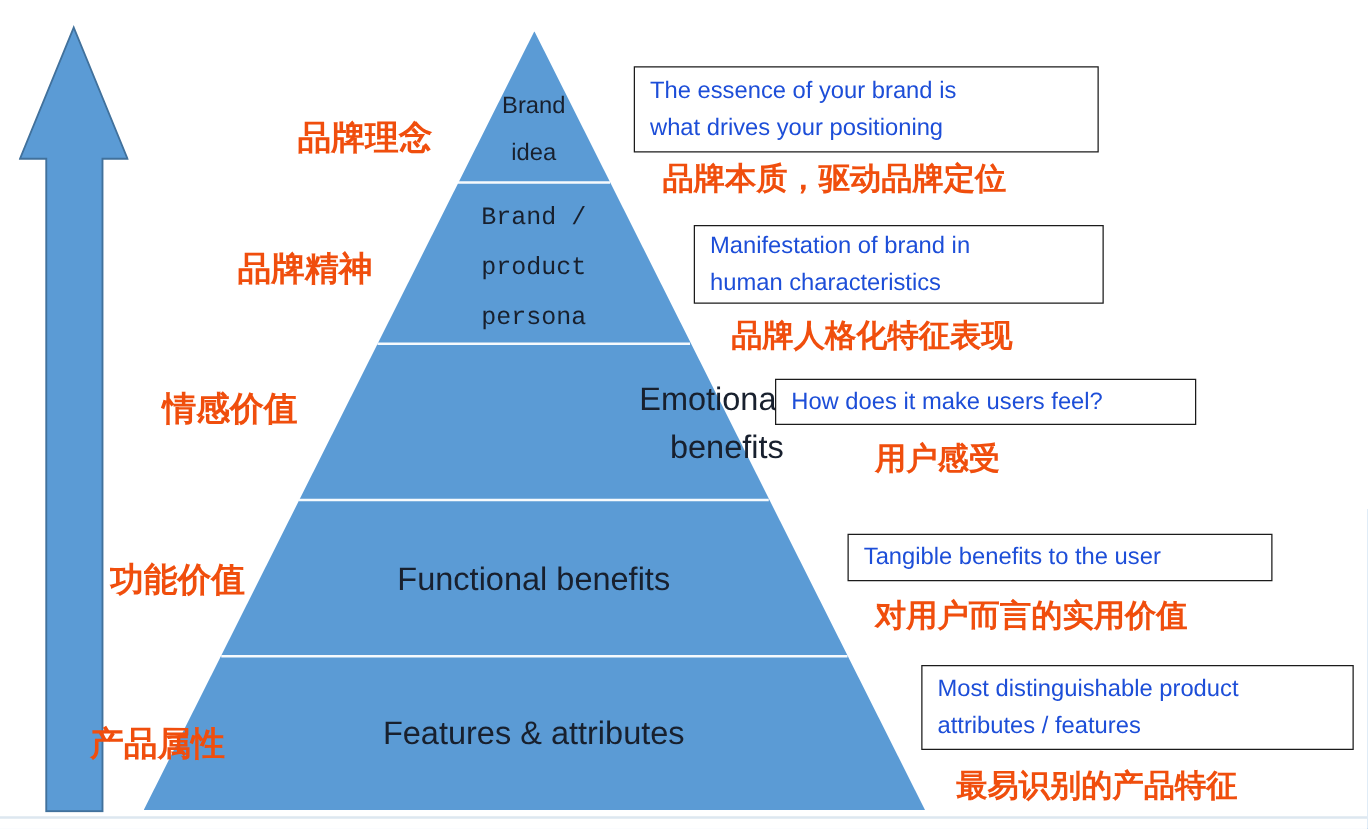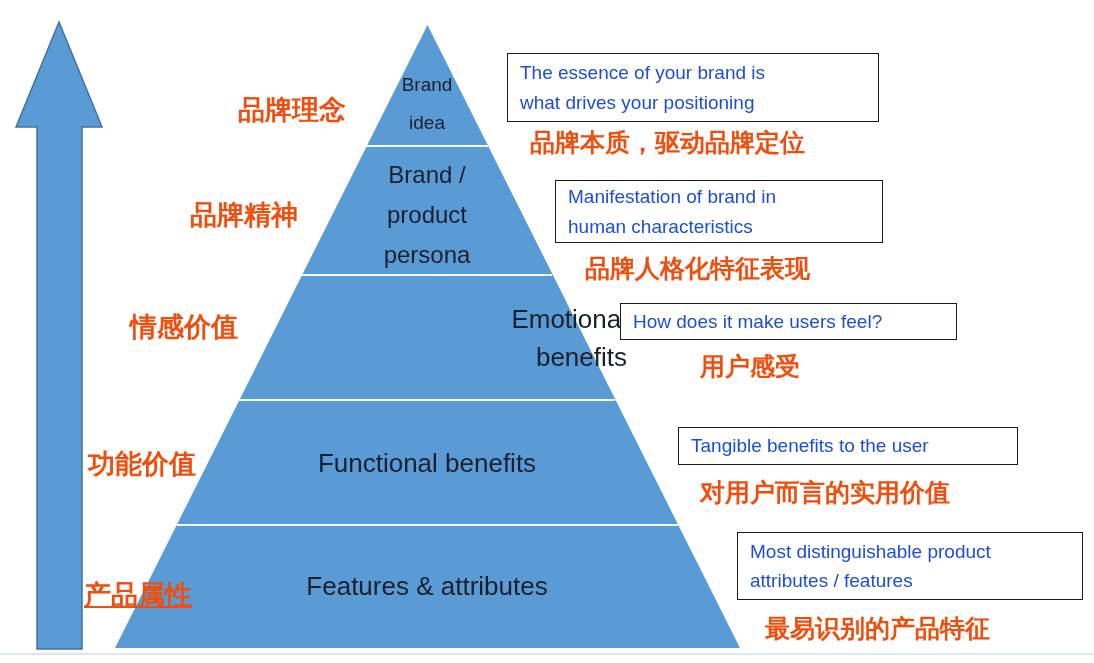--- a/index.html
+++ b/index.html
@@ -31,33 +31,33 @@
     position: absolute; left: 0; top: 653px; width: 1094px; height: 2px;
     background: #dde7f0;
   }
 
   
   .ptext {
     position: absolute; left: 227px; width: 400px; text-align: center;
     color: #18202E; white-space: pre-line;
   }
   .pt1 { top: 66px;  font-size: 19px; line-height: 38px; }
-  .pt2 { top: 155px; font-size: 24px; line-height: 40px; }
+  .pt2 { top: 155px; font-size: 20px; line-height: 40px; font-family: Liberation Mono, monospace; }
   .pt3 { top: 300px; font-size: 26px; line-height: 38px; text-align: right; }
   .pt4 { top: 448px; font-size: 26px; }
   .pt5 { top: 571px; font-size: 26px; }
 
   
   .zh { color: #F04E0D; font-weight: 700; position: absolute; white-space: nowrap; }
   .left-label { font-size: 27px; }
   .ll1 { left: 238px; top: 92px; text-align: right; }
   .ll2 { left: 190px; top: 197px; }
   .ll3 { left: 130px; top: 309px; }
   .ll4 { left: 88px;  top: 446px; }
-  .ll5 { left: 84px;  top: 577px; text-decoration: underline; }
+  .ll5 { left: 72px;  top: 577px; }
 
   
   .note-box {
     position: absolute; background: #ffffff; border: 1px solid #1b1b1b;
     color: #1d4ed8; font-size: 19px; line-height: 1.55;
     padding: 6px 12px; white-space: pre-line; display: flex; align-items: center;
   }
   .nb1 { left: 507px; top: 53px;  width: 372px; height: 69px; }
   .nb2 { left: 555px; top: 180px; width: 328px; height: 63px; }
   .nb3 { left: 620px; top: 303px; width: 337px; height: 37px; }

